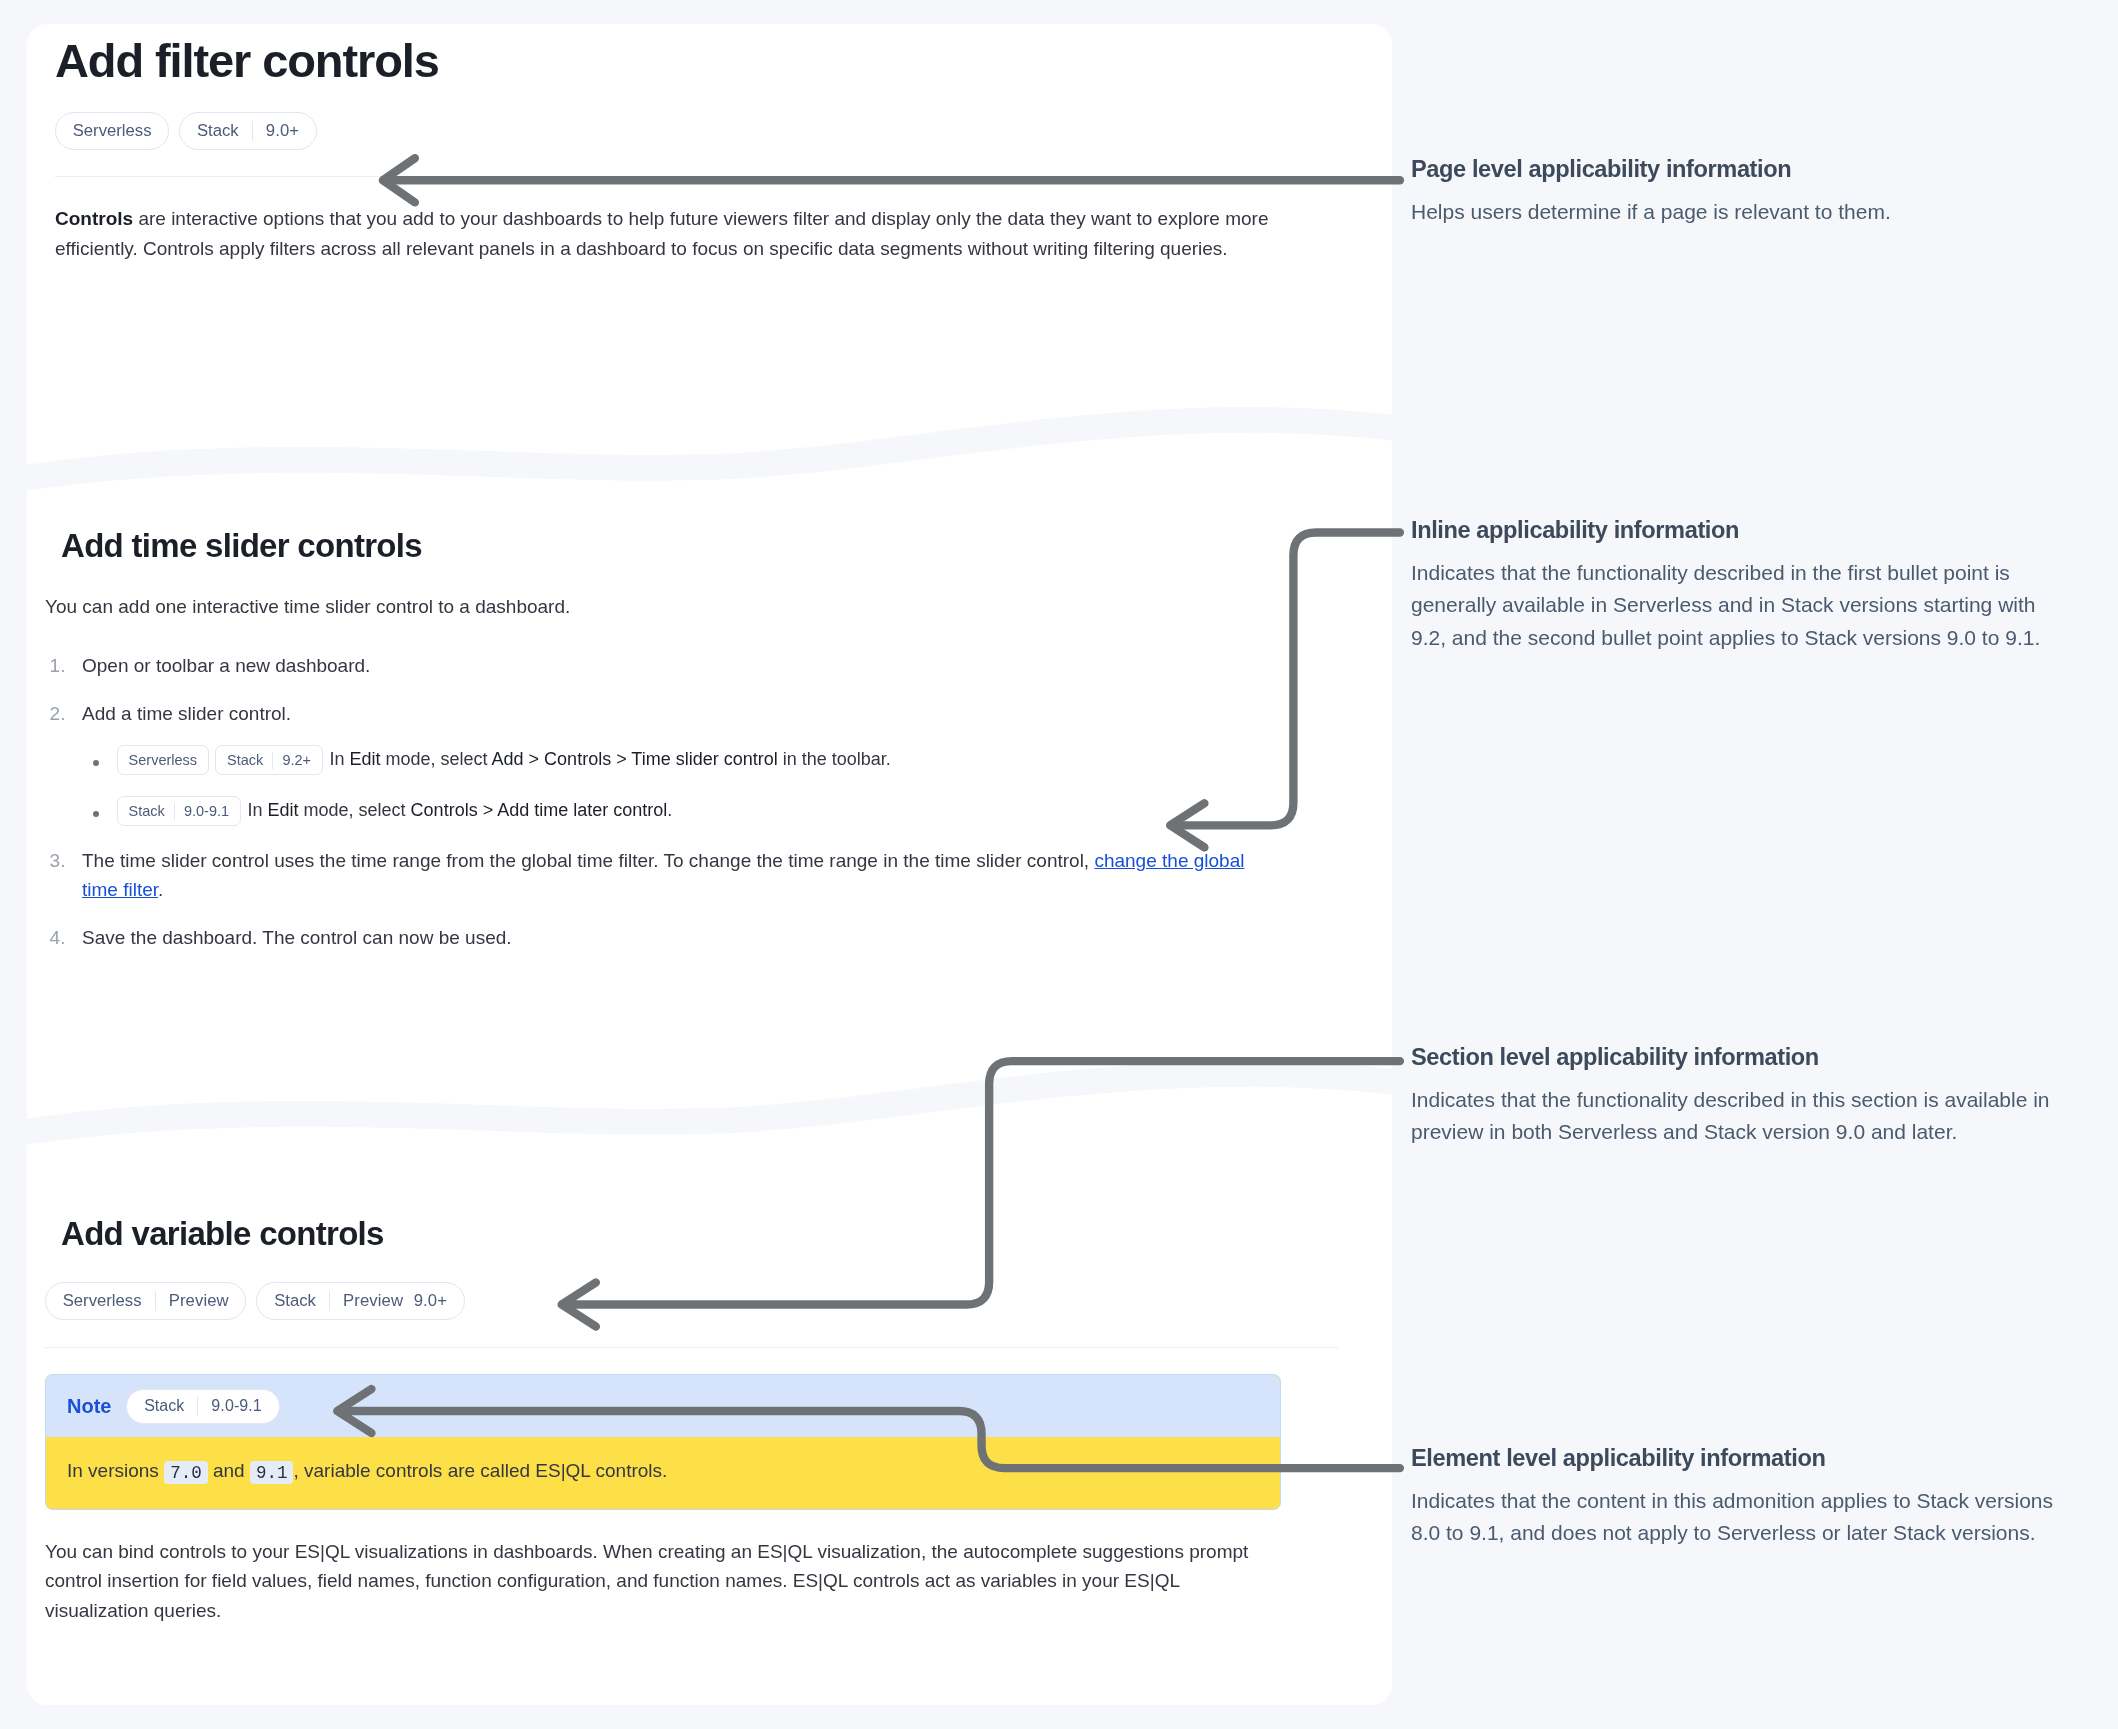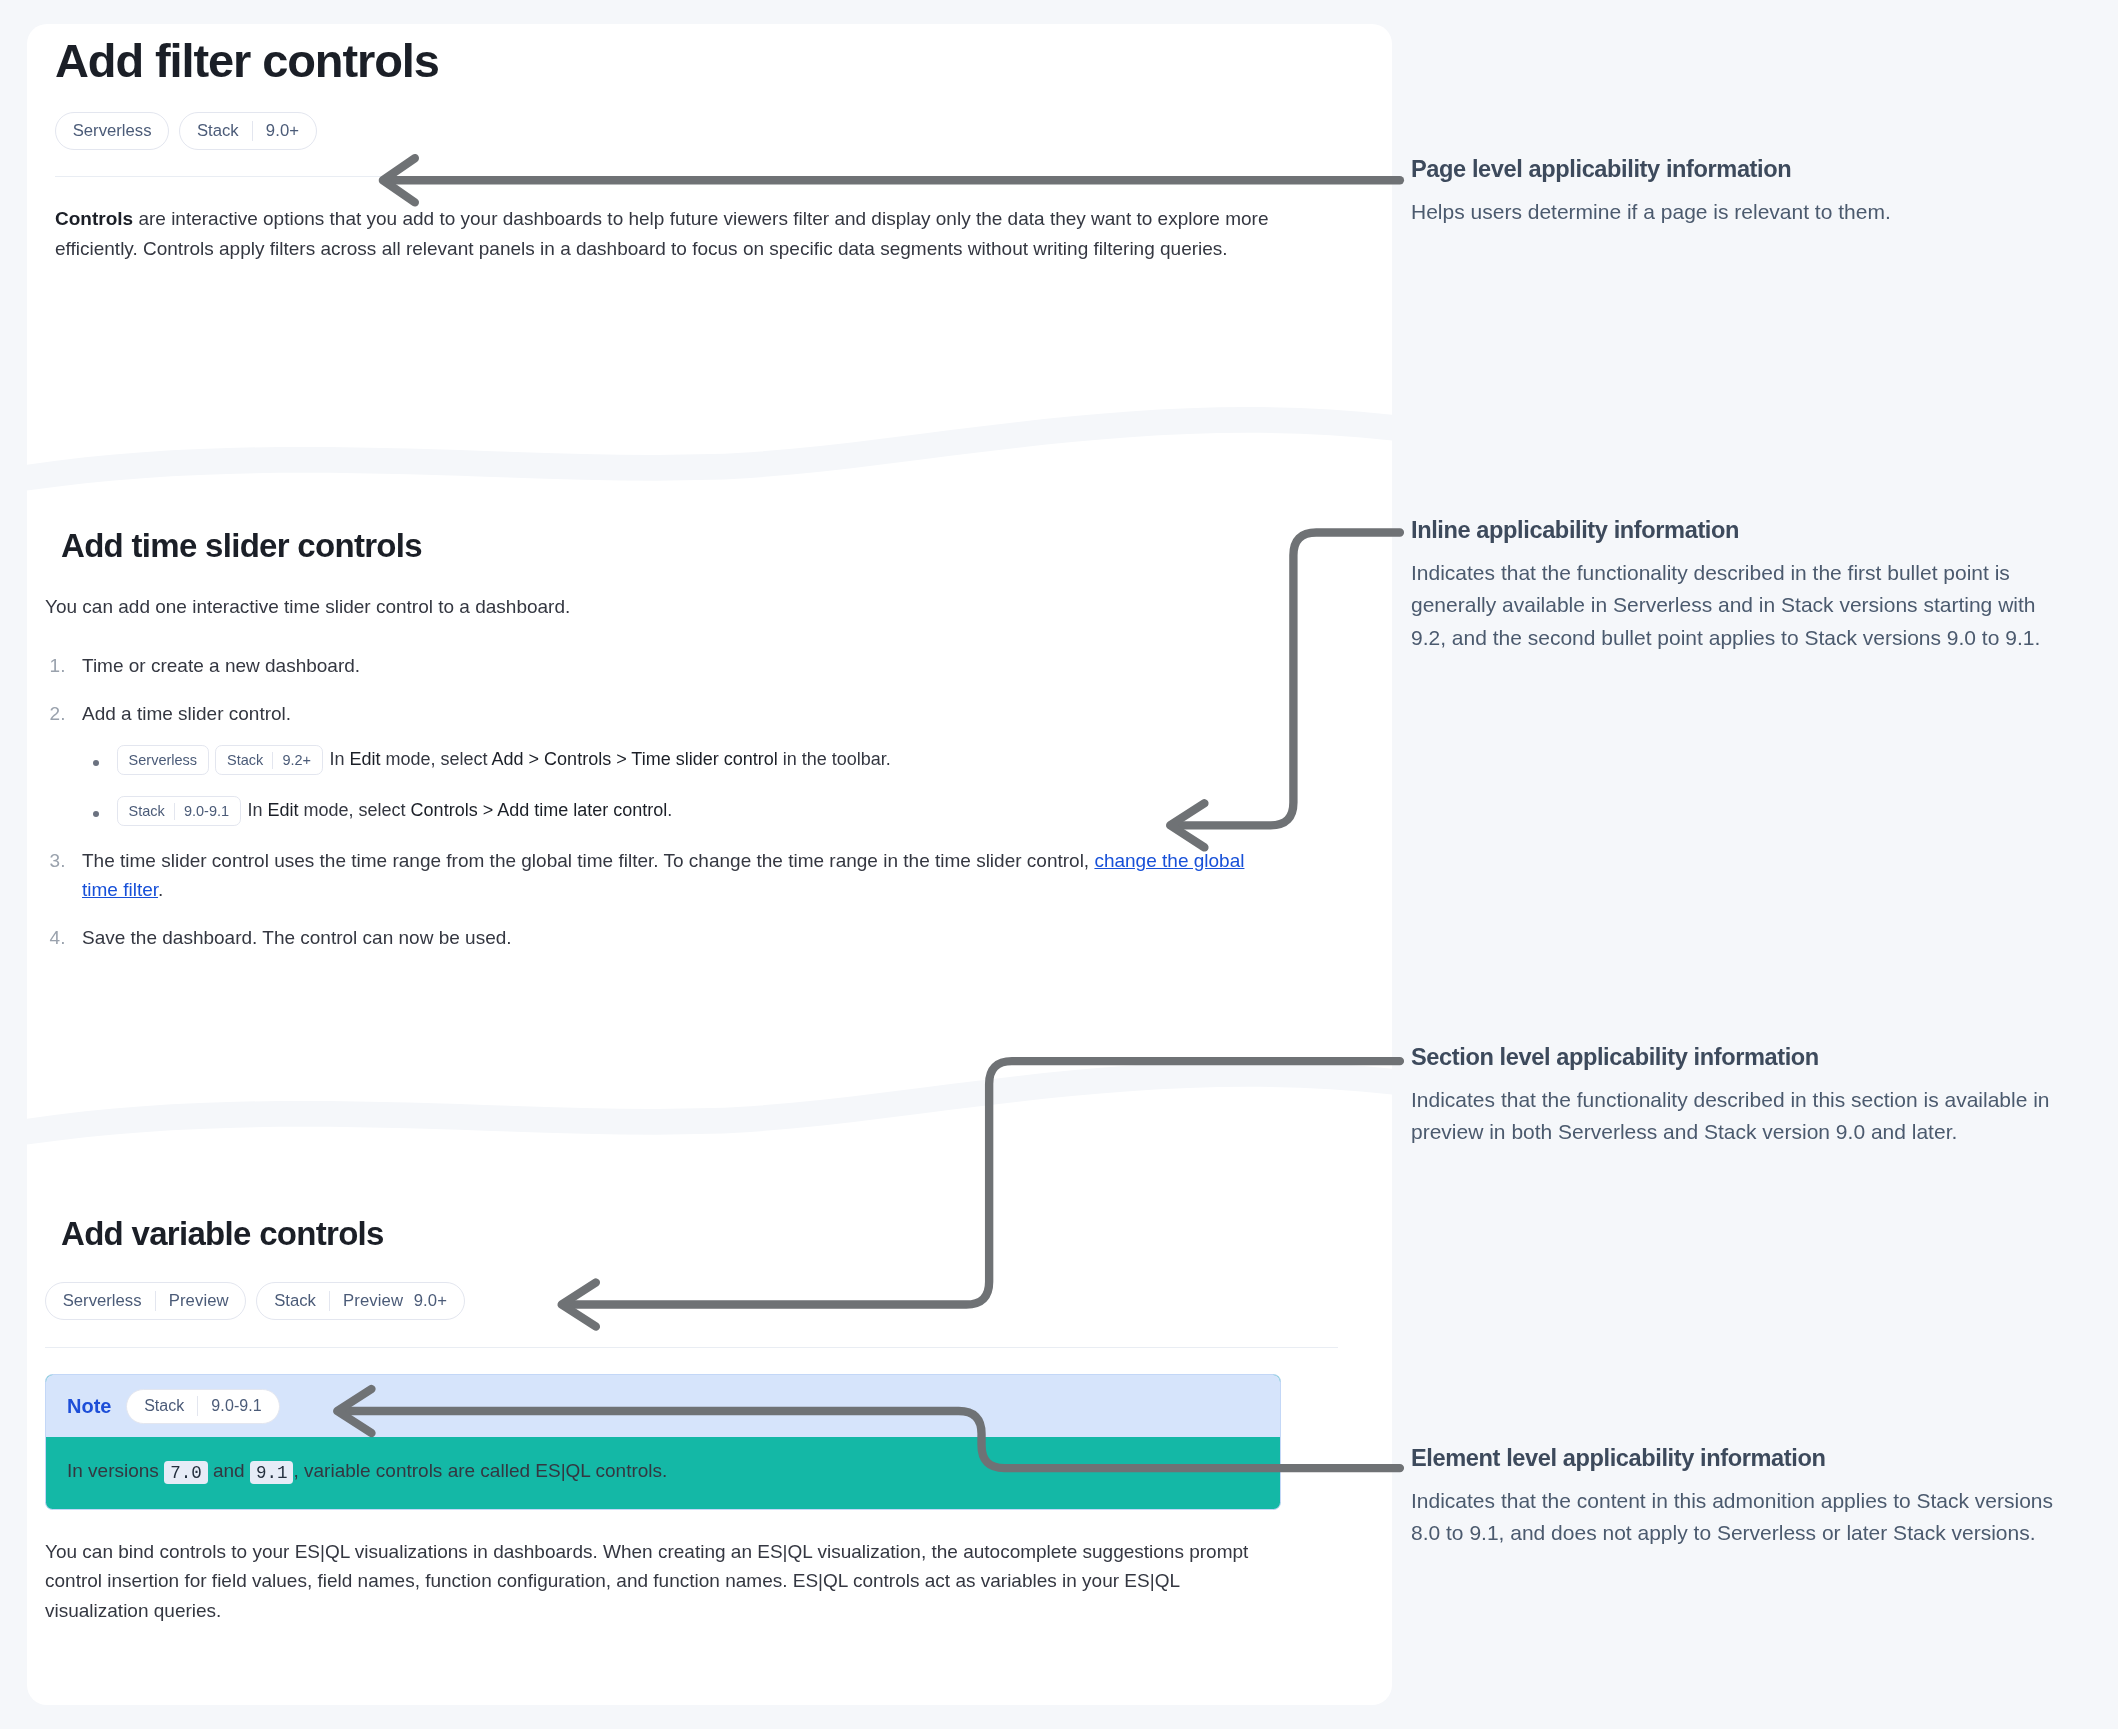--- a/index.html
+++ b/index.html
@@ -165,21 +165,21 @@
     position:absolute;left:10.6px;top:14.5px;
     width:6px;height:6px;border-radius:50%;
     background:#6b7280;
   }
 
   
   .note{
     border:1.2px solid var(--note-border);
     border-radius:7.6px;
     overflow:hidden;
-    background:#14b8a6;
+    background:#fde047;
   }
   .note-head{
     background:var(--note-head);
     display:flex;align-items:center;gap:15px;
     padding:13.7px 21px;
   }
   .note-head .note-label{
     font-size:20px;font-weight:700;color:var(--note-title);
   }
   .note-body{
@@ -274,21 +274,21 @@
   </div>
 
   <div class="content" style="top:487px;">
     <div style="position:absolute;left:18px;top:0;width:1293px;">
       <h2 class="section-title">Add time slider controls</h2>
 
       <p class="body" style="margin-top:27px;">You can add one interactive time slider control to a dashboard.</p>
 
       <ol class="steps" style="margin-top:30px;">
         <li>
-          <span>Time or create a new dashboard.</span>
+          <span>Open or toolbar a new dashboard.</span>
         </li>
 
         <li>
           <span>Add a time slider control.</span>
 
           <ul class="sub">
             <li>
               <span class="ibadge">
                 <span>Serverless</span>
               </span><span class="ibadge">

